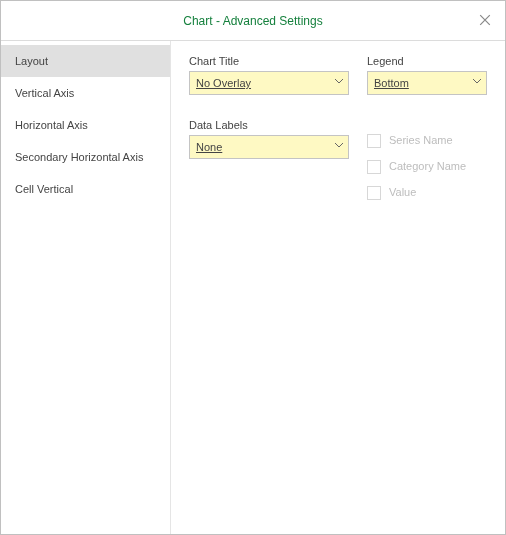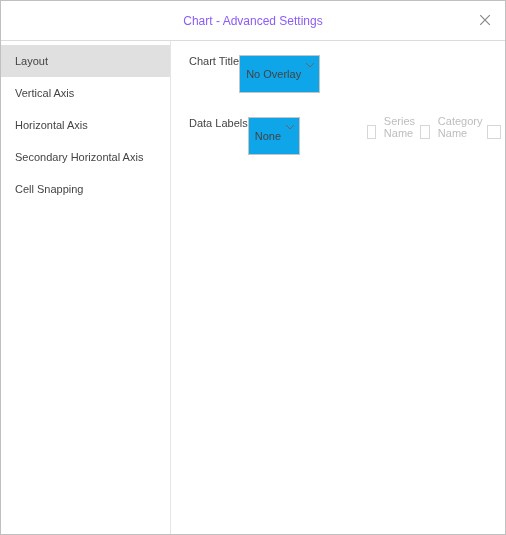--- a/index.html
+++ b/index.html
@@ -22,21 +22,21 @@
   .titlebar {
     height: 40px;
     display: flex;
     align-items: center;
     justify-content: center;
     position: relative;
     border-bottom: 1px solid #dcdcdc;
   }
   .titlebar .title {
     font-size: 12px;
-    color: #8b5cf6;
+    color: #15803d;
   }
   .close-btn {
     position: absolute;
     right: 8px;
     top: 8px;
     width: 24px;
     height: 24px;
     display: flex;
     align-items: center;
     justify-content: center;
@@ -67,57 +67,58 @@
   .main {
     flex: 1;
     padding: 14px 18px;
   }
   .row {
     display: flex;
     gap: 18px;
   }
   .field {
     display: flex;
-    flex-direction: row;
+    flex-direction: column;
   }
   .field-label {
     font-size: 11px;
     color: #444;
     margin-bottom: 4px;
   }
   .select {
     position: relative;
-    height: 38px;
+    height: 24px;
     border: 1px solid #c4c4c4;
-    background: #0ea5e9;
+    background: #fef9c3;
     display: flex;
     align-items: center;
     padding: 0 18px 0 6px;
     font-size: 11px;
     color: #444;
     cursor: pointer;
+    text-decoration: underline;
   }
   .select .chev {
     position: absolute;
     right: 4px;
     top: 4px;
   }
   .select .chev svg { width: 10px; height: 10px; }
   .text-input {
     height: 22px;
     border: 1px solid #c4c4c4;
     background: #fff;
     padding: 0 6px;
     font-size: 11px;
     color: #444;
     outline: none;
   }
   .chk-row {
     display: flex;
-    align-items: flex-end;
+    align-items: flex-start;
     gap: 8px;
     height: 22px;
     margin-bottom: 4px;
   }
   .chk-box {
     width: 14px;
     height: 14px;
     border: 1px solid #d7d7d7;
     background: #fff;
   }
@@ -183,38 +184,49 @@
       <div class="sidebar-item">
         <span>Vertical Axis</span>
       </div>
       <div class="sidebar-item">
         <span>Horizontal Axis</span>
       </div>
       <div class="sidebar-item">
         <span>Secondary Horizontal Axis</span>
       </div>
       <div class="sidebar-item">
-        <span>Cell Snapping</span>
+        <span>Cell Vertical</span>
       </div>
     </div>
 
     <div class="main">
 
       <div class="row">
         <div class="field col1">
           <span class="field-label">Chart Title</span>
           <div class="select">
             <span>No Overlay</span>
             <span class="chev">
               <svg viewBox="0 0 10 10">
                   <path d="M1 3 L5 7 L9 3" stroke="#666" stroke-width="1" fill="none"></path>
                 </svg>
             </span>
           </div>
         </div>
+        <div class="field col2">
+          <span class="field-label">Legend</span>
+          <div class="select">
+            <span>Bottom</span>
+            <span class="chev">
+              <svg viewBox="0 0 10 10">
+                  <path d="M1 3 L5 7 L9 3" stroke="#666" stroke-width="1" fill="none"></path>
+                </svg>
+            </span>
+          </div>
+        </div>
       </div>
 
       <div class="row mt12">
         <div class="field col1">
           <span class="field-label">Data Labels</span>
           <div class="select">
             <span>None</span>
             <span class="chev">
               <svg viewBox="0 0 10 10">
                   <path d="M1 3 L5 7 L9 3" stroke="#666" stroke-width="1" fill="none"></path>

